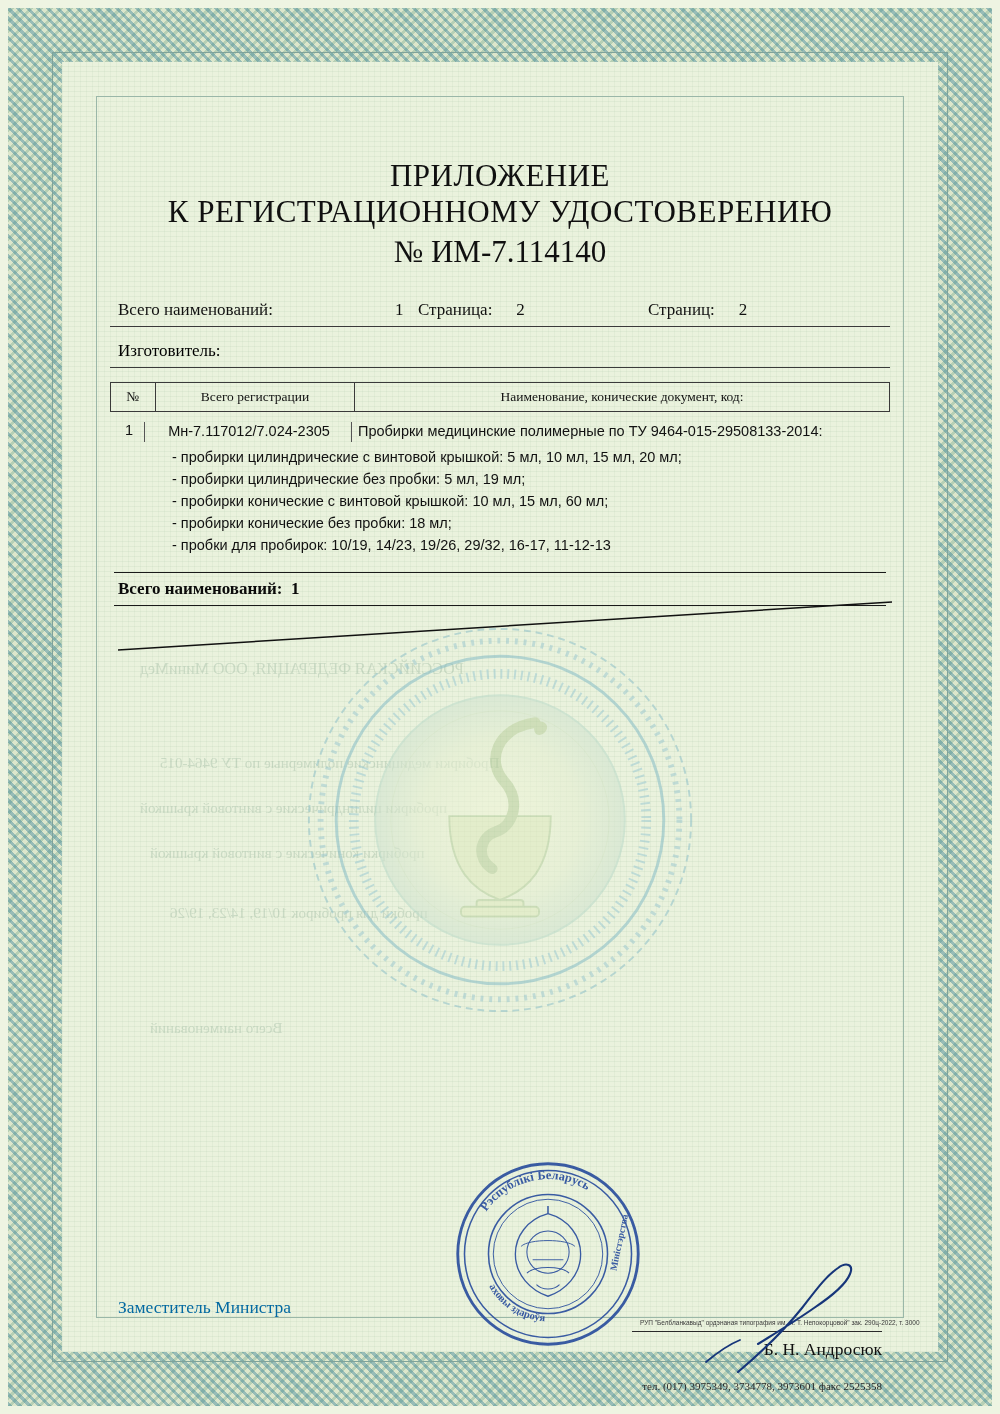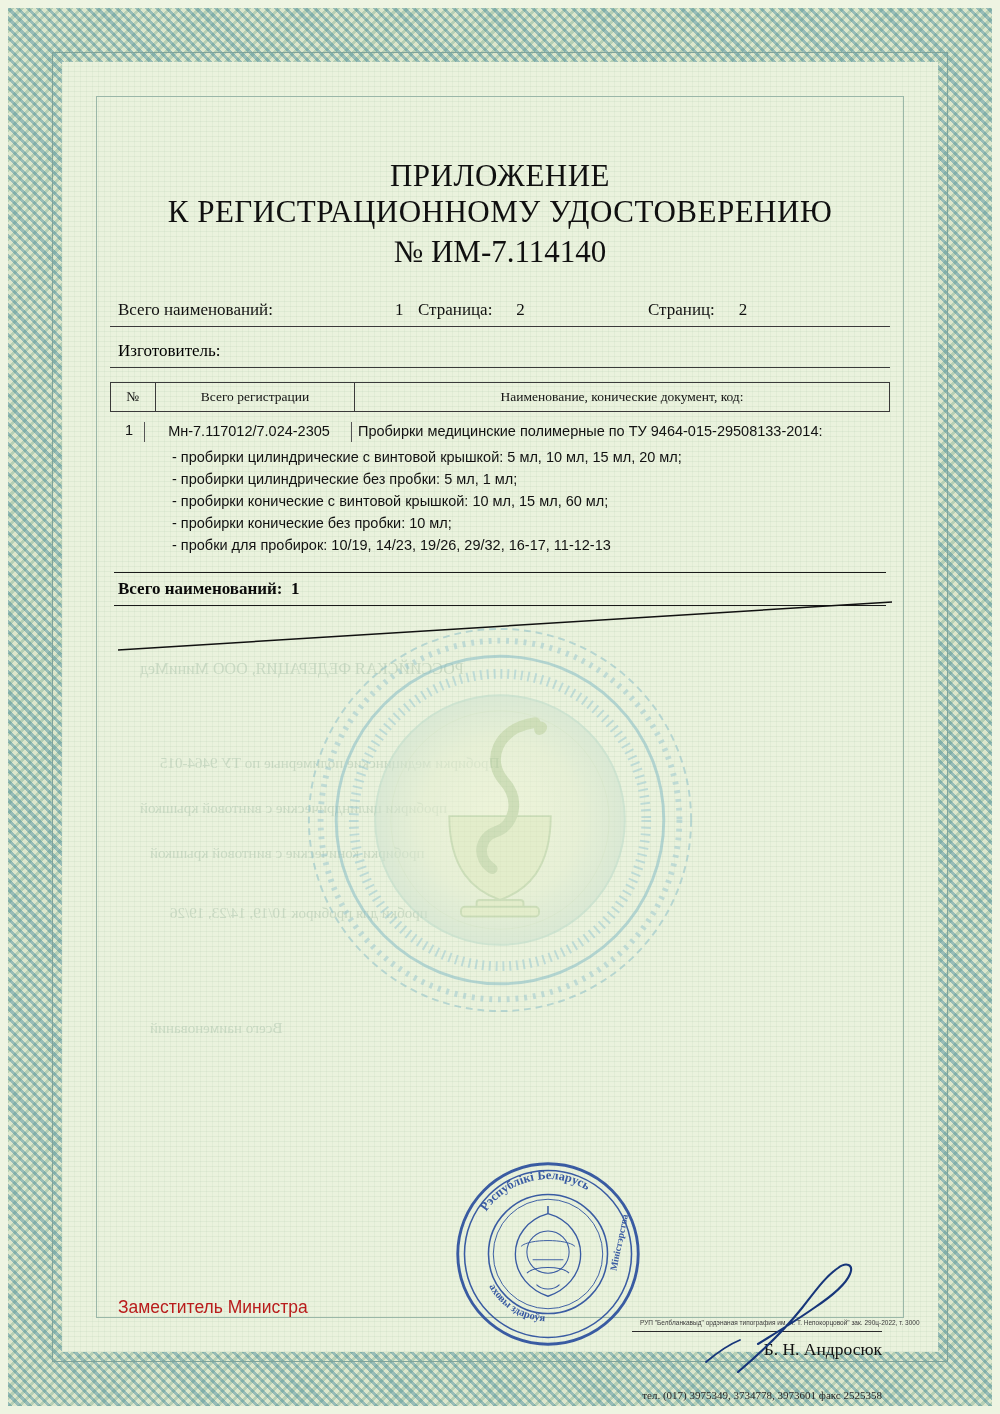--- a/index.html
+++ b/index.html
@@ -228,22 +228,22 @@
 
   
   .sig-block {
     position: absolute;
     left: 118px;
     bottom: 96px;
     width: 764px;
   }
   .sig-title {
     font-size: 17.5px;
-    color: #b91c1c;
-    font-family: Liberation Sans, sans-serif;
+    color: #0369a1;
+    font-family: Liberation Serif, serif;
   }
   .sig-name {
     position: absolute;
     right: 0;
     bottom: -42px;
     font-size: 17.5px;
     color: #101010;
     font-family: "Liberation Serif", serif;
   }
   .sig-rule {
@@ -269,21 +269,21 @@
     top: 1158px;
     width: 192px;
     height: 192px;
     opacity: 0.92;
     pointer-events: none;
   }
 
   .footer-note {
     position: absolute;
     right: 118px;
-    bottom: 13px;
+    bottom: 22px;
     font-size: 11px;
     color: #2a2a2a;
     font-family: "Liberation Serif", serif;
   }
   .print-note {
     position: absolute;
     left: 640px;
     bottom: 88px;
     font-size: 6.5px;
     color: #3a3a3a;
@@ -372,23 +372,23 @@
 
     <div class="rows">
       <div class="row-main">
         <div class="rm-num">1</div>
         <div class="rm-sep"></div>
         <div class="rm-reg">Мн-7.117012/7.024-2305</div>
         <div class="rm-name">Пробирки медицинские полимерные по ТУ 9464-015-29508133-2014:</div>
       </div>
       <div class="sub-list">
         <div>- пробирки цилиндрические с винтовой крышкой: 5 мл, 10 мл, 15 мл, 20 мл;</div>
-        <div>- пробирки цилиндрические без пробки: 5 мл, 1 мл;</div>
+        <div>- пробирки цилиндрические без пробки: 5 мл, 19 мл;</div>
         <div>- пробирки конические с винтовой крышкой: 10 мл, 15 мл, 60 мл;</div>
-        <div>- пробирки конические без пробки: 10 мл;</div>
+        <div>- пробирки конические без пробки: 18 мл;</div>
         <div>- пробки для пробирок: 10/19, 14/23, 19/26, 29/32, 16-17, 11-12-13</div>
       </div>
 
       <div class="total-line">
         <span class="total-text">Всего наименований:</span>
         <span class="total-text">1</span>
       </div>
       <div class="total-underline"></div>
     </div>
 

